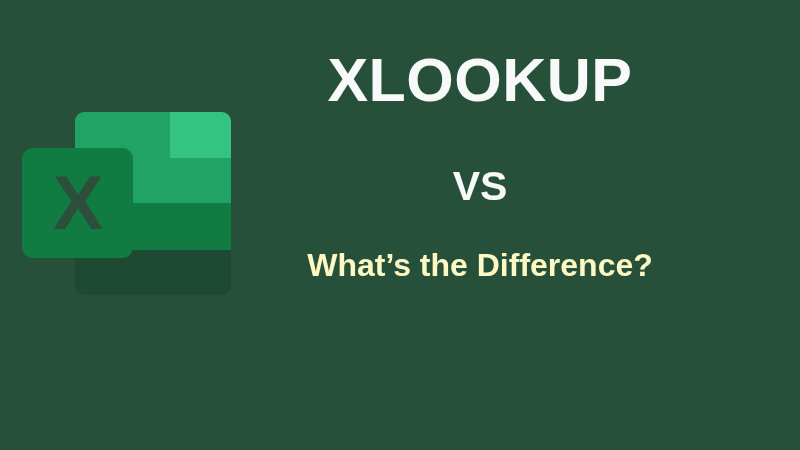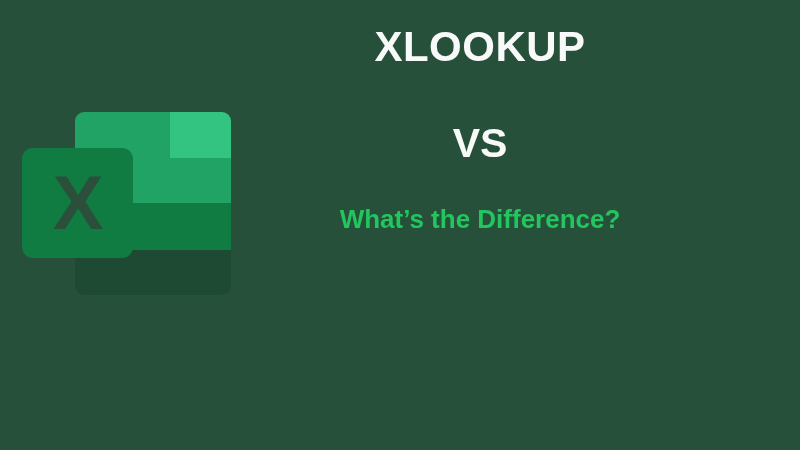--- a/index.html
+++ b/index.html
@@ -96,36 +96,36 @@
 
   .headline {
     color: #f7faf8;
     font-family: "Liberation Sans", sans-serif;
     font-weight: bold;
     line-height: 1;
     letter-spacing: 0.5px;
     white-space: nowrap;
   }
   #title-xlookup {
-    font-size: 42px;
-    margin-top: 26px;
+    font-size: 61px;
+    margin-top: 50px;
   }
   #title-vs {
     font-size: 41px;
     margin-top: 55px;
     letter-spacing: 0px;
   }
   #title-vlookup {
     font-size: 57px;
     margin-top: 57px;
   }
   #subtitle {
-    color: #22c55e;
+    color: #fef9c3;
     font-family: "Liberation Sans", sans-serif;
-    font-size: 26px;
+    font-size: 32px;
     font-weight: bold;
     line-height: 1;
     margin-top: 42px;
     white-space: nowrap;
   }
 </style>
 </head>
 <body>
 
 <div id="poster">

